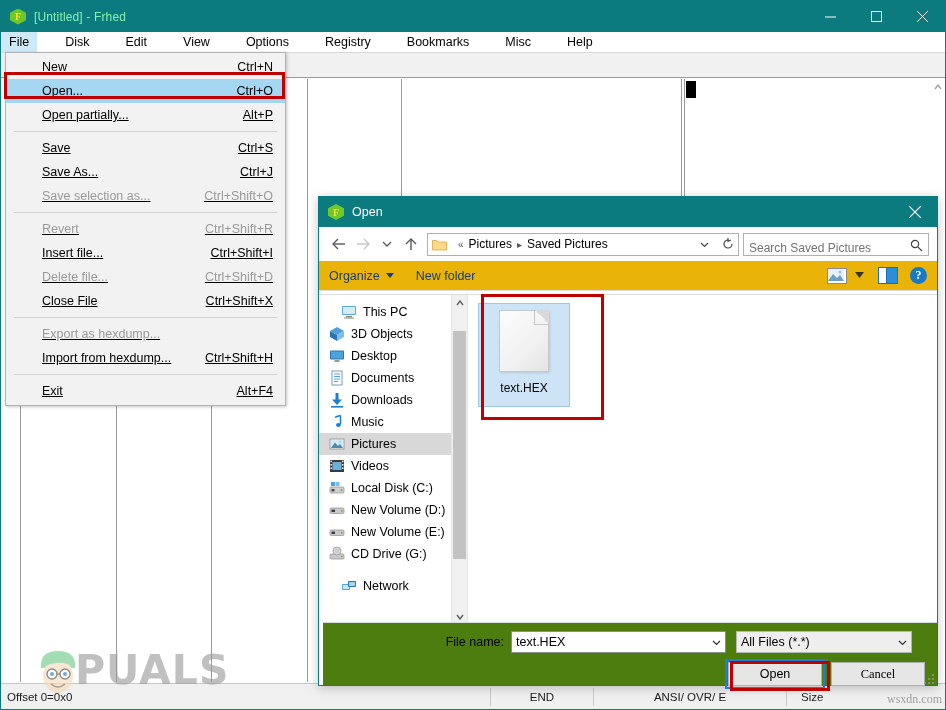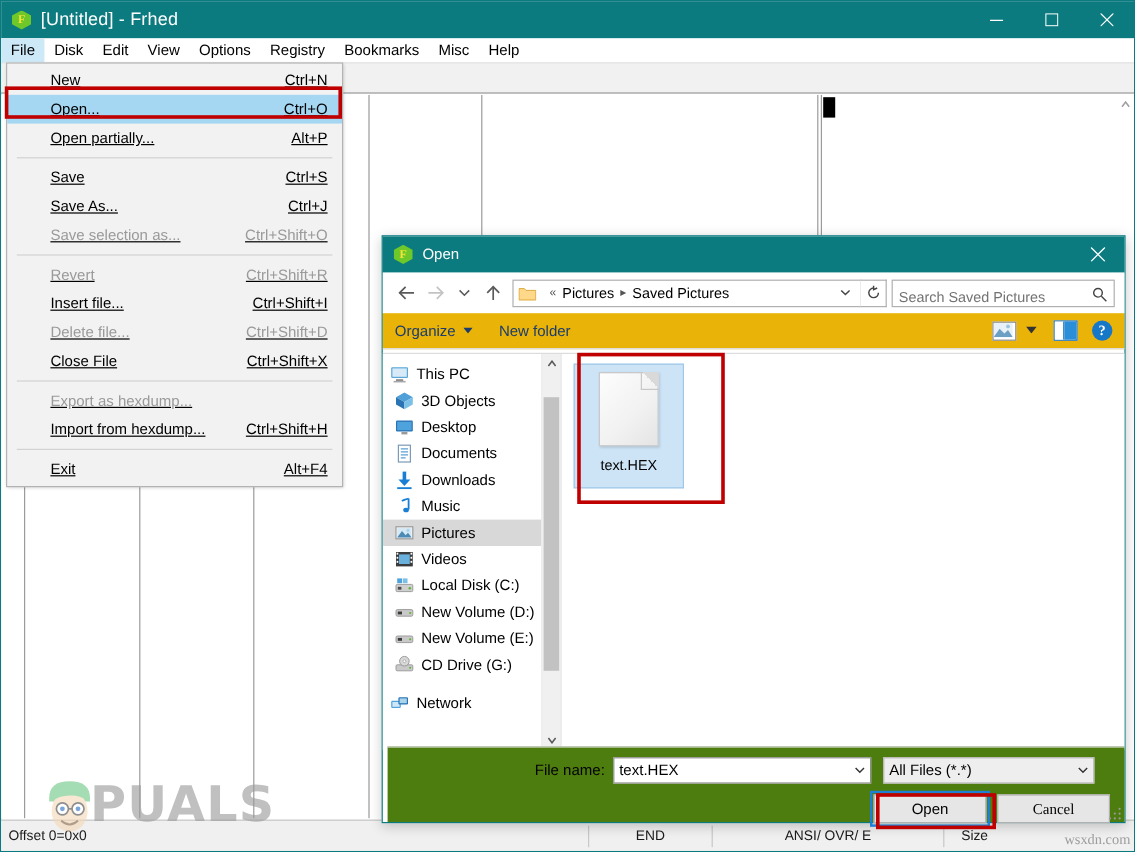--- a/index.html
+++ b/index.html
@@ -43,21 +43,21 @@
     border-radius: 2px;
   }
   .title-icon .hexletter {
     position: absolute; left: 0; top: 0;
     width: 16px; height: 16px;
     color: #f6e23a; font-size: 10px; font-weight: bold;
     display: flex; align-items: center; justify-content: center;
     font-family: "Liberation Serif", serif;
   }
   .title-text {
-    color: #ffffff; font-size: 15px;
+    color: #86efac; font-size: 12px;
     letter-spacing: .15px;
   }
   .win-buttons {
     position: absolute; right: 0; top: 0;
     height: 31px; display: flex;
   }
   .win-btn {
     width: 46px; height: 31px;
     display: flex; align-items: center; justify-content: center;
     color: #ffffff;
@@ -66,20 +66,21 @@
 
   
   .menu-bar {
     position: absolute; left: 0; top: 31px;
     width: 100%; height: 21px;
     background: #ffffff;
     display: flex; align-items: flex-end;
     font-size: 12.5px; color: #000;
     border-bottom: 1px solid #d8d8d8;
     box-sizing: border-box;
+    gap: 20px;
   }
   .menu-bar-item {
     padding: 3px 8px 3px 8px;
     height: 20px; line-height: 14px;
     box-sizing: border-box;
     white-space: nowrap;
   }
   .menu-bar-item.active { background: #cde8f7; }
 
   
@@ -298,21 +299,21 @@
   }
   .nav-pane {
     width: 132px; background: #ffffff;
     padding-top: 6px; box-sizing: border-box;
     position: relative;
     overflow: hidden;
   }
   .nav-item {
     height: 22px; display: flex; align-items: center;
     font-size: 12.5px; color: #000;
-    padding-left: 6px; box-sizing: border-box;
+    padding-left: 22px; box-sizing: border-box;
     white-space: nowrap;
   }
   .nav-item.selected { background: #d8d8d8; }
   .nav-item.indent { padding-left: 10px; }
   .nav-ico {
     width: 16px; height: 16px; margin-right: 6px;
     flex: none; position: relative;
   }
   .nav-scroll {
     width: 15px; background: #f0f0f0;

